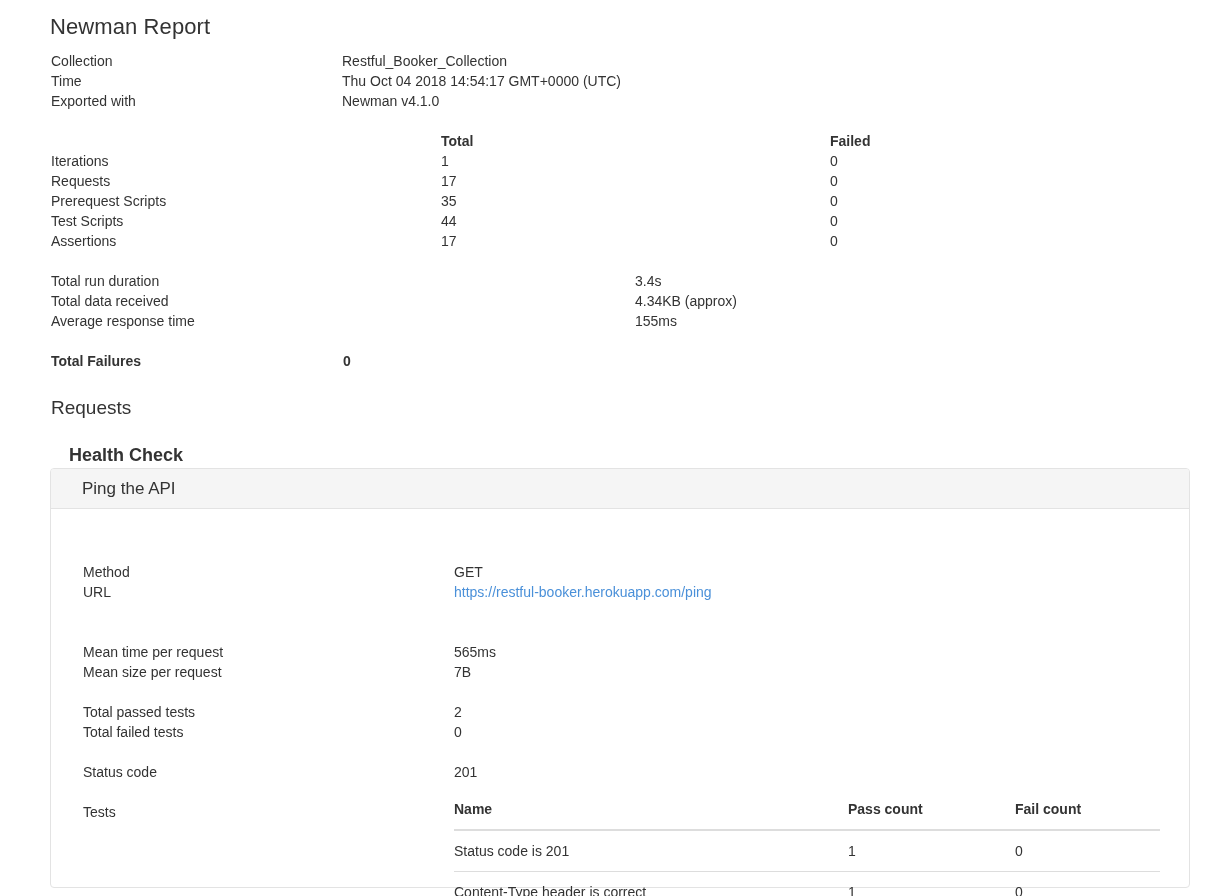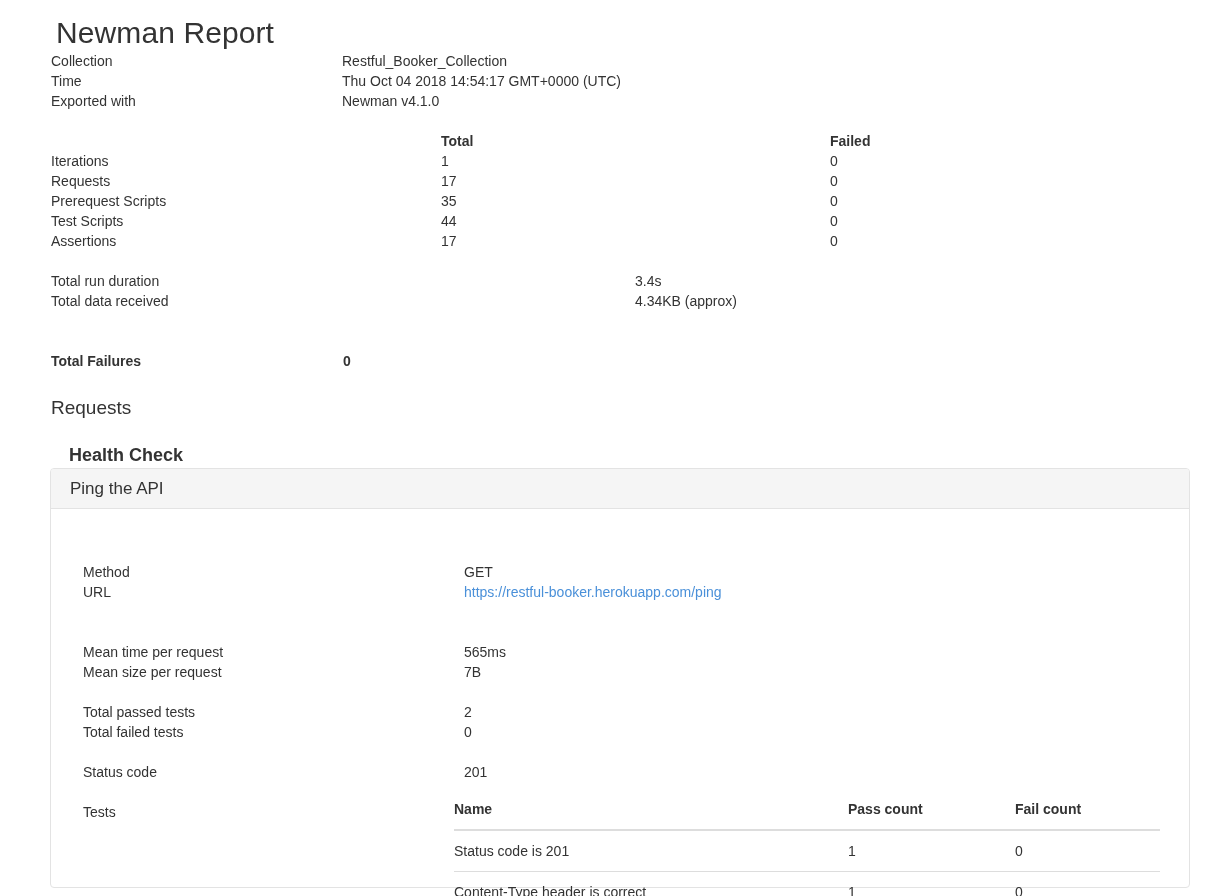--- a/index.html
+++ b/index.html
@@ -23,26 +23,26 @@
     position: relative;
     width: 1228px;
     padding: 0;
   }
 
   
   .report-title {
     position: absolute;
     left: 50px;
     top: 10px;
-    font-size: 30px;
+    font-size: 22px;
     font-weight: 400;
     color: #333333;
     letter-spacing: 0.1px;
     line-height: 34px;
-    margin: 6px;
+    margin: 0;
   }
 
   
   .meta-list {
     position: absolute;
     left: 51px;
     top: 51px;
     width: 1100px;
   }
   .row {
@@ -156,37 +156,37 @@
     border-top-left-radius: 3px;
     border-top-right-radius: 3px;
     padding: 0 15px;
     display: flex;
     align-items: center;
   }
   .panel-title {
     font-size: 17px;
     font-weight: 400;
     color: #333333;
-    margin: 4px;
+    margin: 16px;
     line-height: 20px;
   }
   .panel-body {
     position: relative;
     padding: 0;
     height: 378px;
   }
 
   .prow {
     position: relative;
     height: 20px;
     line-height: 20px;
     font-size: 14px;
   }
   .prow .lbl { position: absolute; left: 32px; white-space: nowrap; }
-  .prow .val { position: absolute; left: 413px; white-space: nowrap; }
+  .prow .val { position: absolute; left: 403px; white-space: nowrap; }
   .prow .val a {
     color: #4a90d9;
     text-decoration: none;
   }
 
   .pblock { position: absolute; left: 0; width: 100%; }
 
   
   .tests-label {
     position: absolute;
@@ -278,20 +278,24 @@
   </div>
 
   <div class="runsum">
     <div class="rrow">
       <span class="lbl">Total run duration</span>
       <span class="val">3.4s</span>
     </div>
     <div class="rrow">
       <span class="lbl">Total data received</span>
       <span class="val">4.34KB (approx)</span>
+    </div>
+    <div class="rrow">
+      <span class="lbl">Average response time</span>
+      <span class="val">155ms</span>
     </div>
   </div>
 
   <div class="totfail">
     <span class="lbl">Total Failures</span>
     <span class="val">0</span>
   </div>
 
   <h2 class="requests-heading">Requests</h2>
   <h3 class="folder-heading">Health Check</h3>

